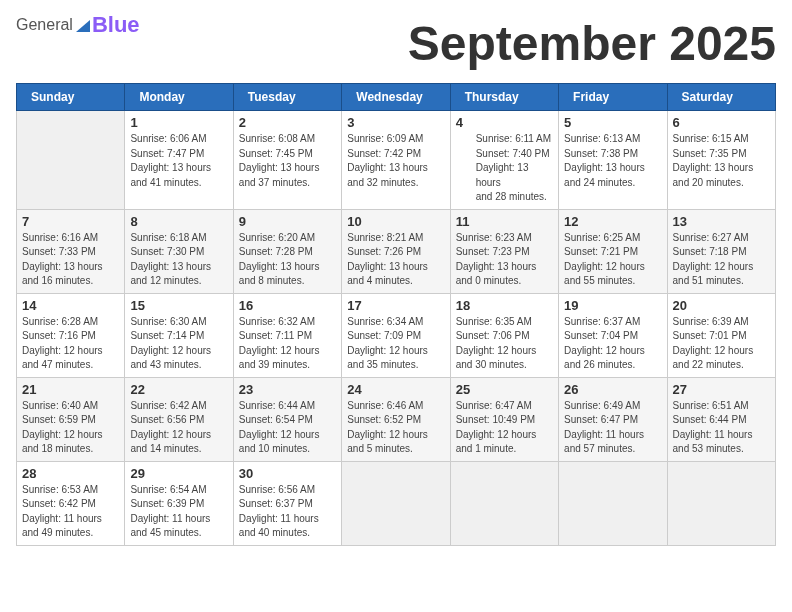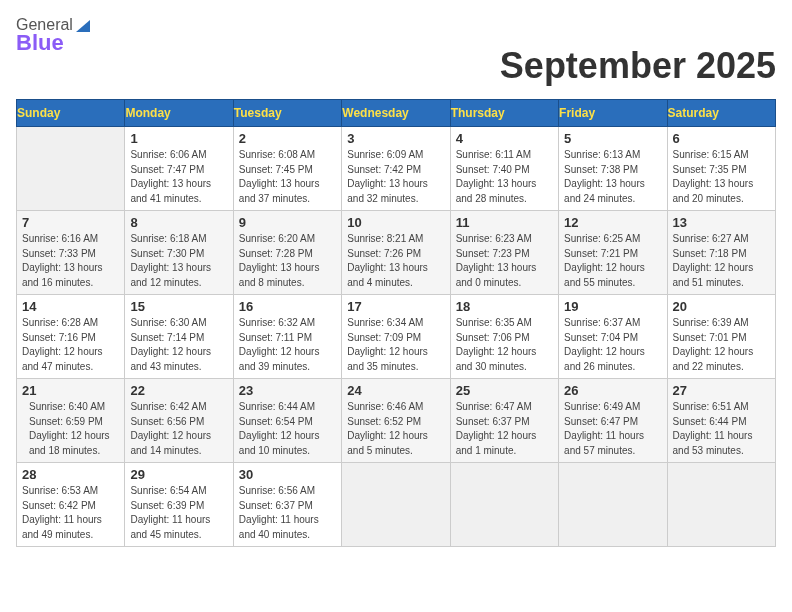--- a/index.html
+++ b/index.html
@@ -11,47 +11,46 @@
       padding: 16px;
     }
     .header {
       display: flex;
       justify-content: space-between;
       align-items: flex-start;
       margin-bottom: 12px;
     }
     .logo {
       display: flex;
-      flex-direction: column;
+      flex-direction: row;
       align-items: flex-start;
     }
     .logo-general { color: #555; }
     .logo-blue { color: #2a6ebb; }
     .title-block {
       text-align: right;
     }
     .month-title {
-      font-size: 36px;
+      font-size: 48px;
       font-weight: bold;
       color: #333;
-      margin-top: 29px;
     }
     .subtitle {
       font-size: 15px;
       color: #555;
     }
     table {
       width: 100%;
       border-collapse: collapse;
       font-size: 11px;
     }
     thead tr th {
       background-color: #2a6ebb;
-      color: #fde047;
-      padding: 6px 0;
+      color: #ffffff;
+      padding: 6px 14px;
       font-size: 12px;
       font-weight: bold;
       border: 1px solid #1a4e8a;
       text-align: left;
     }
     tbody tr td {
       border: 1px solid #ccc;
       vertical-align: top;
       padding: 4px 5px;
       width: 108px;
@@ -131,21 +130,21 @@
         </td>
         <td>
           <span class="day-num">3</span>
           <div class="day-info" style="white-space: pre-line;">Sunrise: 6:09 AM
 Sunset: 7:42 PM
 Daylight: 13 hours
 and 32 minutes.</div>
         </td>
         <td>
           <span class="day-num">4</span>
-          <div class="day-info" style="white-space: pre-line;">Sunrise: 6:11 AM
+          <div class="day-info" style="white-space: pre-line; margin-left: 20px;">Sunrise: 6:11 AM
 Sunset: 7:40 PM
 Daylight: 13 hours
 and 28 minutes.</div>
         </td>
         <td>
           <span class="day-num">5</span>
           <div class="day-info" style="white-space: pre-line;">Sunrise: 6:13 AM
 Sunset: 7:38 PM
 Daylight: 13 hours
 and 24 minutes.</div>
@@ -256,21 +255,21 @@
           <span class="day-num">20</span>
           <div class="day-info" style="white-space: pre-line;">Sunrise: 6:39 AM
 Sunset: 7:01 PM
 Daylight: 12 hours
 and 22 minutes.</div>
         </td>
       </tr>
       <tr>
         <td>
           <span class="day-num">21</span>
-          <div class="day-info" style="white-space: pre-line; margin-left: 7px;">Sunrise: 6:40 AM
+          <div class="day-info" style="white-space: pre-line;">Sunrise: 6:40 AM
 Sunset: 6:59 PM
 Daylight: 12 hours
 and 18 minutes.</div>
         </td>
         <td>
           <span class="day-num">22</span>
           <div class="day-info" style="white-space: pre-line;">Sunrise: 6:42 AM
 Sunset: 6:56 PM
 Daylight: 12 hours
 and 14 minutes.</div>
@@ -285,21 +284,21 @@
         <td>
           <span class="day-num">24</span>
           <div class="day-info" style="white-space: pre-line;">Sunrise: 6:46 AM
 Sunset: 6:52 PM
 Daylight: 12 hours
 and 5 minutes.</div>
         </td>
         <td>
           <span class="day-num">25</span>
           <div class="day-info" style="white-space: pre-line;">Sunrise: 6:47 AM
-Sunset: 6:37 PM
+Sunset: 10:49 PM
 Daylight: 12 hours
 and 1 minute.</div>
         </td>
         <td>
           <span class="day-num">26</span>
           <div class="day-info" style="white-space: pre-line;">Sunrise: 6:49 AM
 Sunset: 6:47 PM
 Daylight: 11 hours
 and 57 minutes.</div>
         </td>

